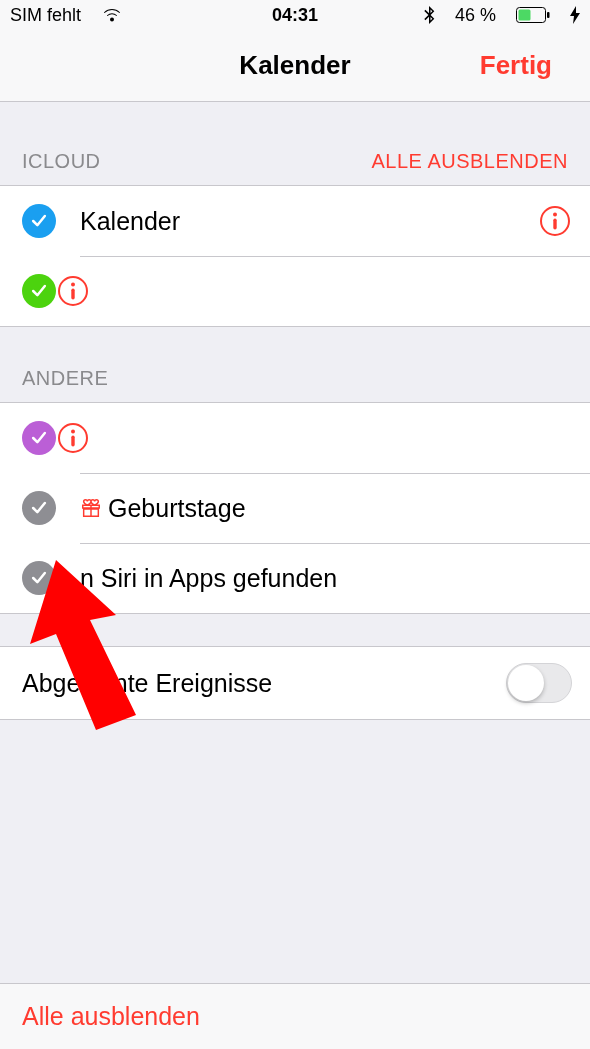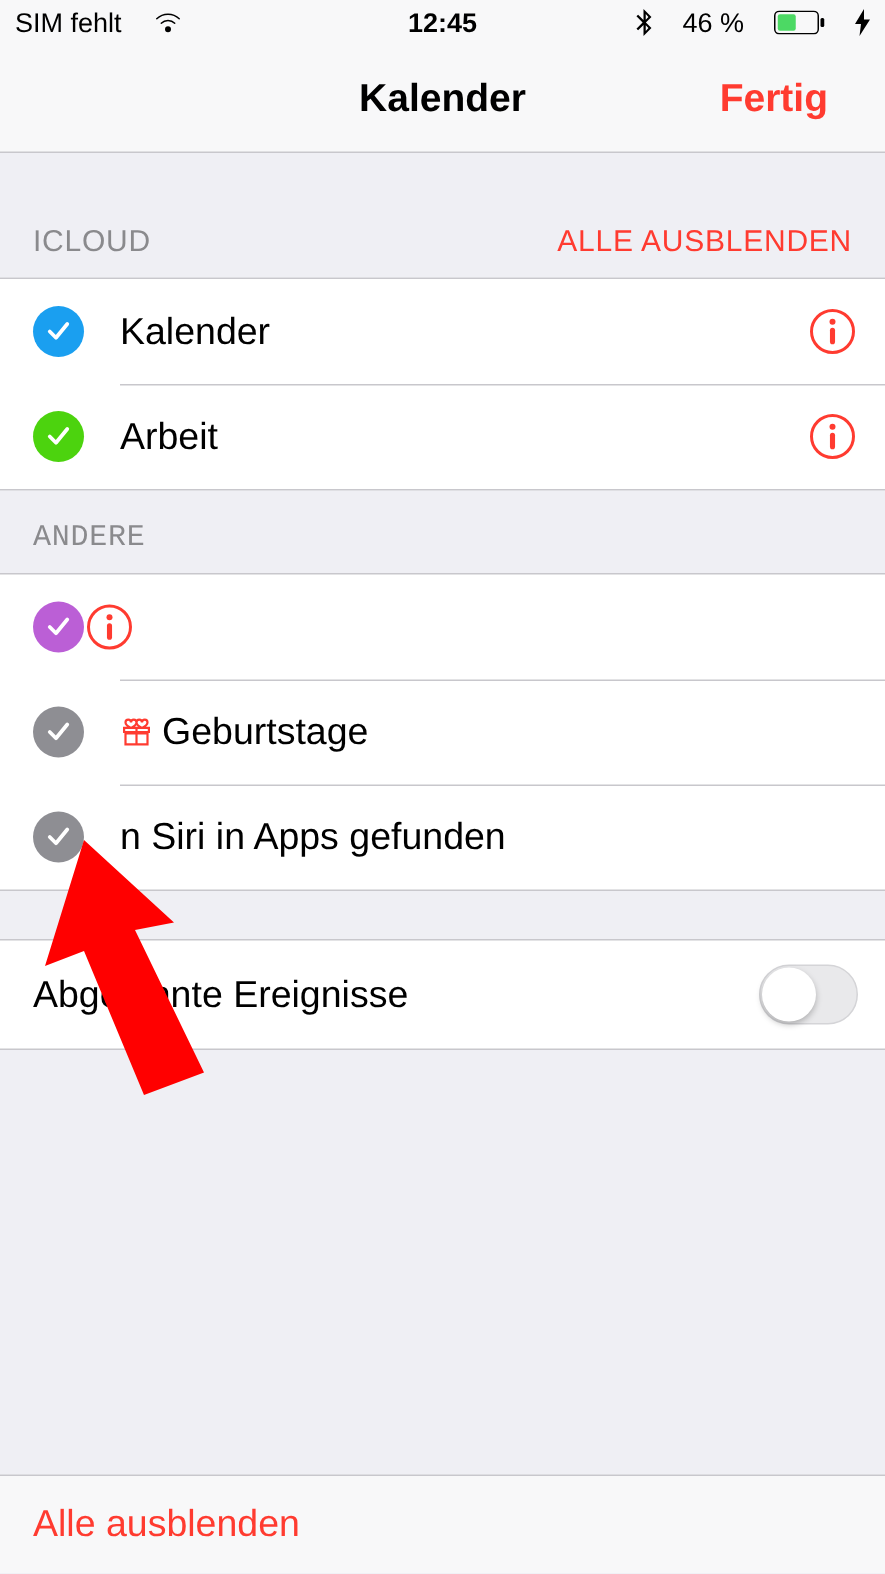--- a/index.html
+++ b/index.html
@@ -50,21 +50,21 @@
     
     .section-header {
       display: flex;
       justify-content: space-between;
       align-items: flex-start;
       padding: 48px 22px 12px 22px;
       font-size: 20px;
     }
     .section-header .label { color: #8a8a8d; letter-spacing: 0.5px; }
     .section-header .action { color: #ff3b30; letter-spacing: 0.5px; }
-    .section-header.small-top { padding-top: 20px; font-family: Liberation Mono, monospace; }
+    .section-header.small-top { padding-top: 40px; }
 
     
     .list { background: #fff; border-top: 1px solid #c8c7cc; border-bottom: 1px solid #c8c7cc; }
     .row {
       display: flex;
       align-items: center;
       min-height: 70px;
       padding: 10px 18px 10px 22px;
       position: relative;
     }
@@ -156,21 +156,21 @@
 
 <div class="status-bar">
   <div class="status-left">
     <span>SIM fehlt</span>
     <span class="wifi-icon">
       <svg width="22" height="16" viewBox="0 0 22 16">
           <path d="M11 14.5a2 2 0 100-4 2 2 0 000 4zM6.5 9a.5.5 0 01-.35-.85 7 7 0 019.7 0 .5.5 0 01-.7.7 6 6 0 00-8.3 0A.5.5 0 016.5 9zm-3-3a.5.5 0 01-.35-.85 11.3 11.3 0 0115.7 0 .5.5 0 01-.7.7 10.3 10.3 0 00-14.3 0A.5.5 0 013.5 6z" fill="#000"></path>
         </svg>
     </span>
   </div>
-  <div class="status-center">12:45</div>
+  <div class="status-center">04:31</div>
   <div class="status-right">
     <span class="bt-icon">
       <svg width="11" height="18" viewBox="0 0 11 18">
           <path d="M5 0v7.3L1.4 3.8.3 4.9 4.4 9 .3 13.1l1.1 1.1L5 10.7V18l5.3-5.3L6.6 9l3.7-3.7L5 0zm1.5 3.4l1.8 1.9-1.8 1.8V3.4zm0 11.2v-3.7l1.8 1.8-1.8 1.9z" fill="#000"></path>
         </svg>
     </span>
     <span>46 %</span>
     <span class="battery-icon">
       <svg width="34" height="16" viewBox="0 0 34 16">
           <rect x="0.5" y="0.5" width="29" height="15" rx="3" fill="none" stroke="#000"></rect>
@@ -211,23 +211,20 @@
           <circle cx="16" cy="9.5" r="2" fill="#ff3b30"></circle>
           <rect x="14.3" y="13.5" width="3.4" height="11" rx="1.7" fill="#ff3b30"></rect>
         </svg>
     </div>
   </div>
   <div class="row">
     <div class="check" style="background:#4cd30e">
       <svg viewBox="0 0 24 24">
           <path d="M5 12l5 5 9-11" stroke="#fff" stroke-width="3" fill="none" stroke-linecap="round" stroke-linejoin="round"></path>
         </svg>
-    </div>
-    <div class="row-body">
-      <div class="row-title">Arbeit</div>
     </div>
     <div class="info-btn">
       <svg width="32" height="32" viewBox="0 0 32 32">
           <circle cx="16" cy="16" r="14" fill="none" stroke="#ff3b30" stroke-width="2"></circle>
           <circle cx="16" cy="9.5" r="2" fill="#ff3b30"></circle>
           <rect x="14.3" y="13.5" width="3.4" height="11" rx="1.7" fill="#ff3b30"></rect>
         </svg>
     </div>
   </div>
 </div>

